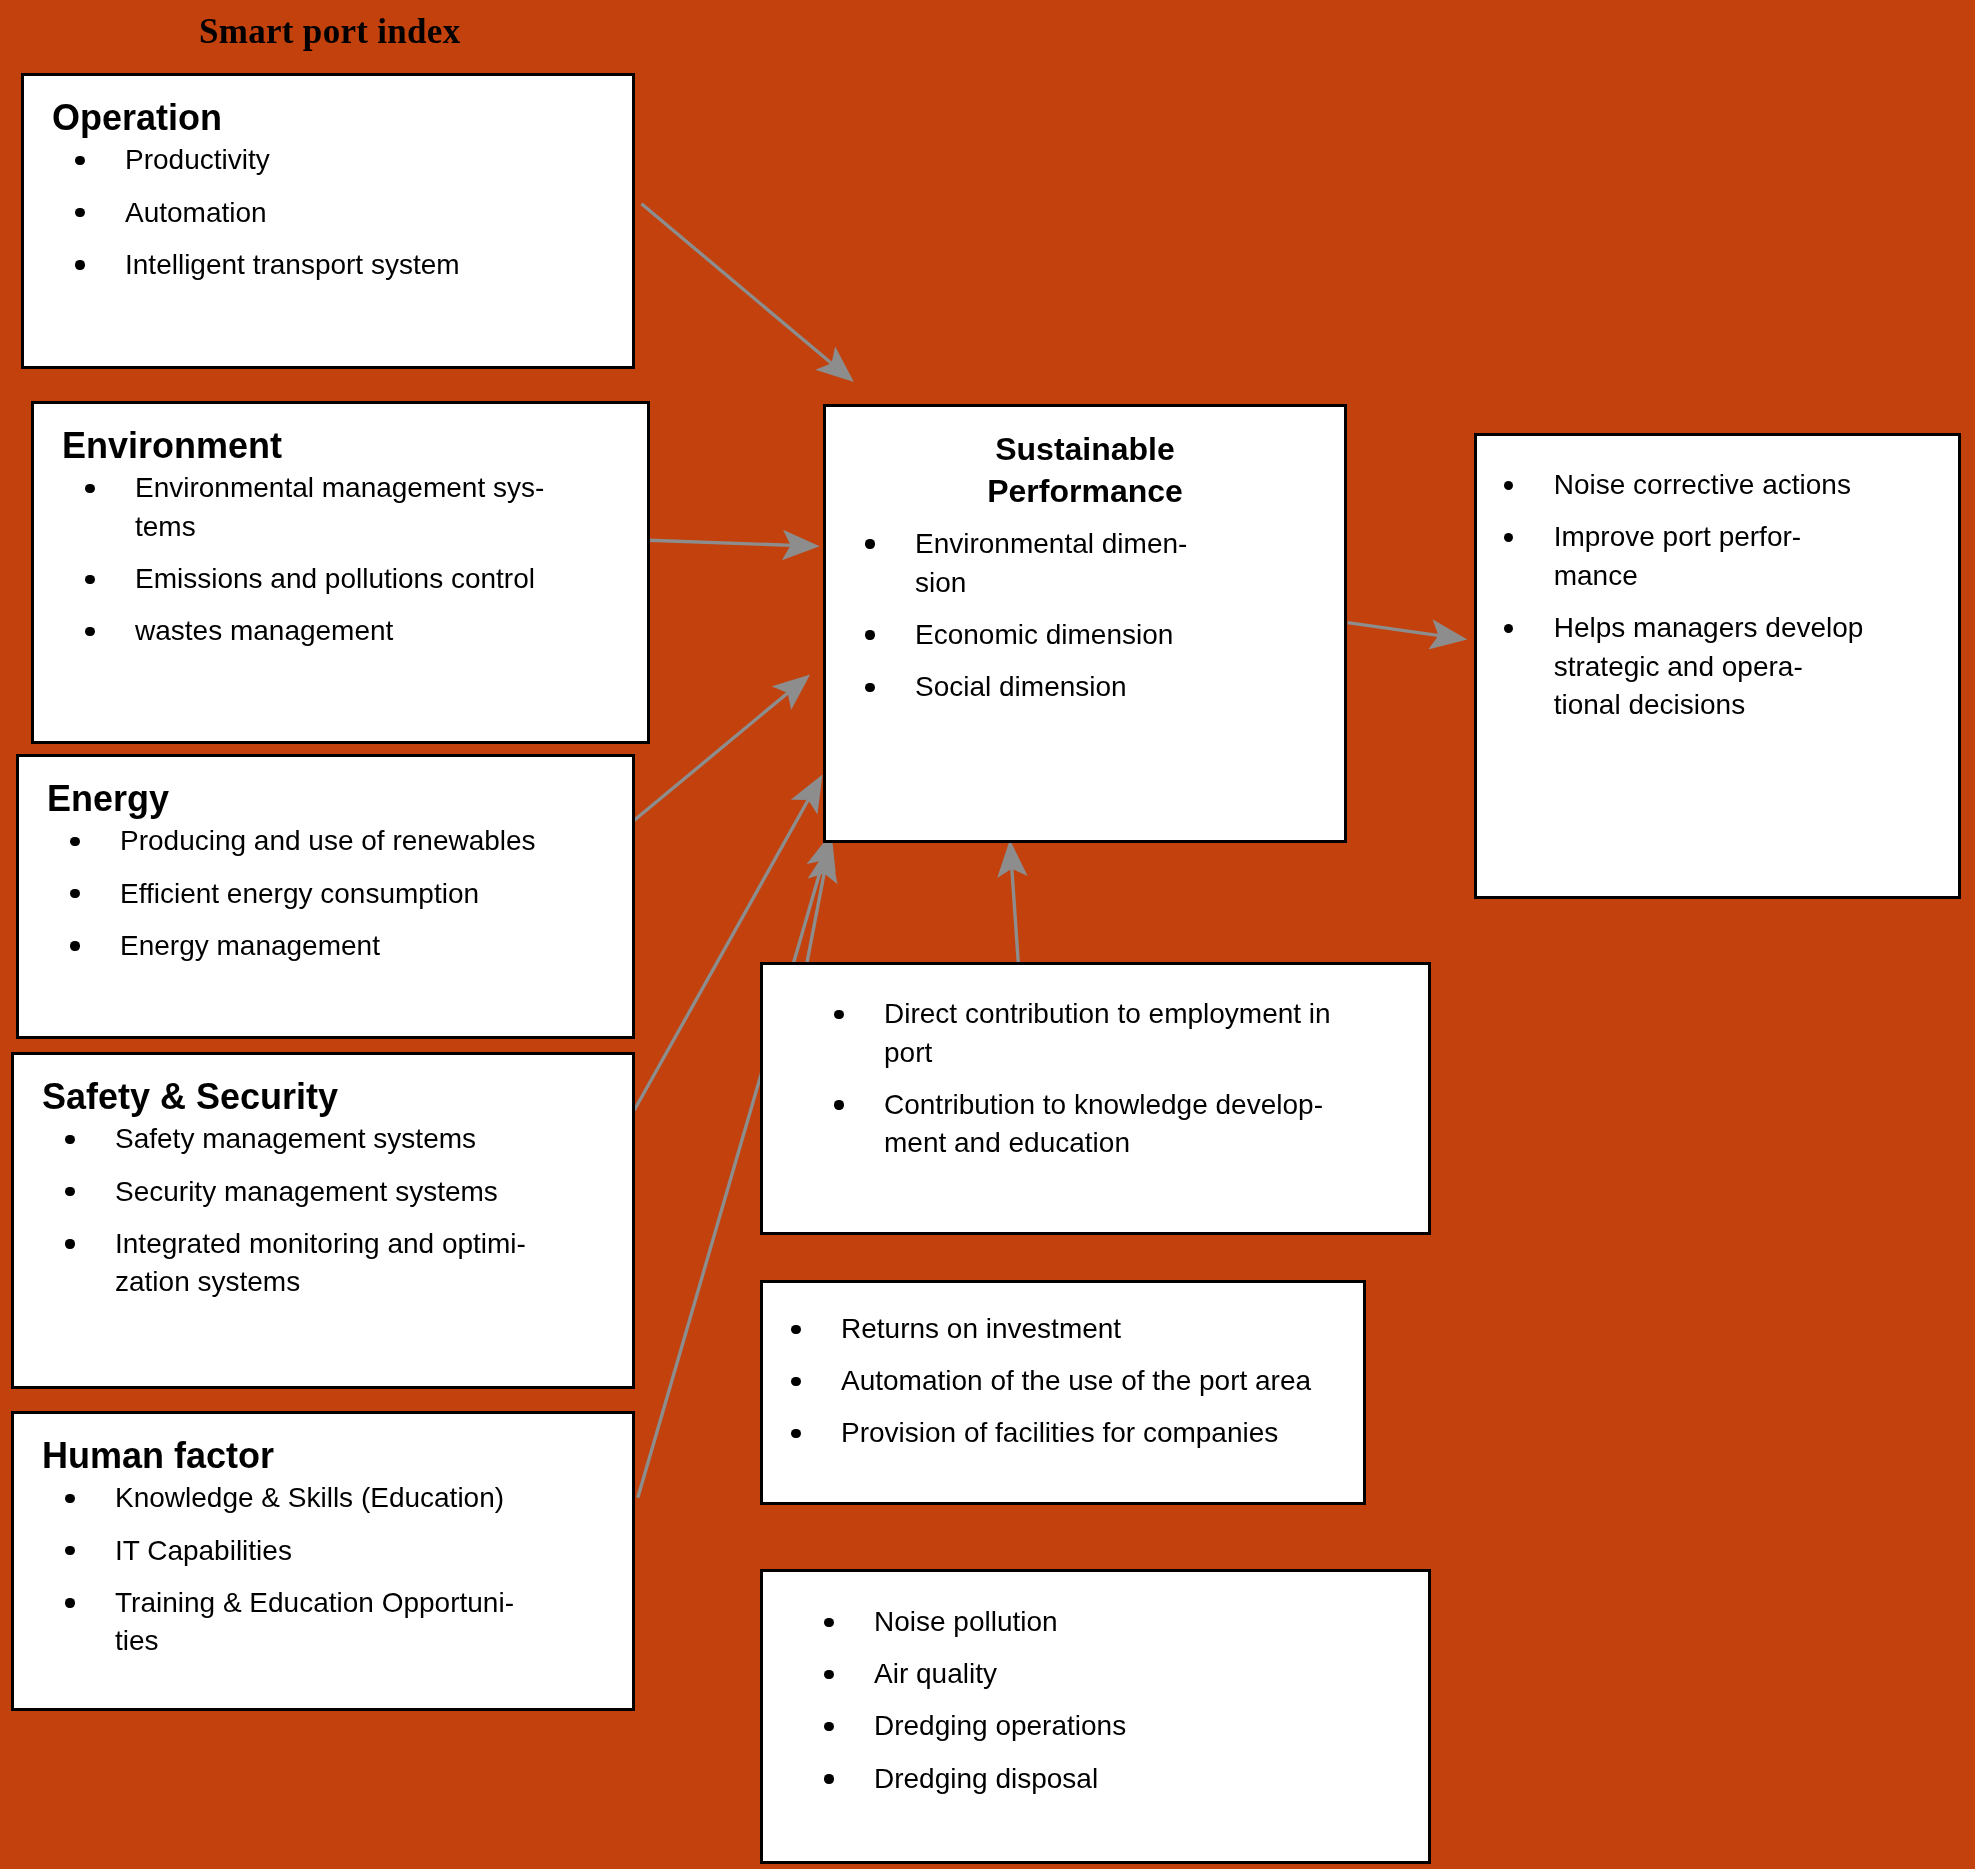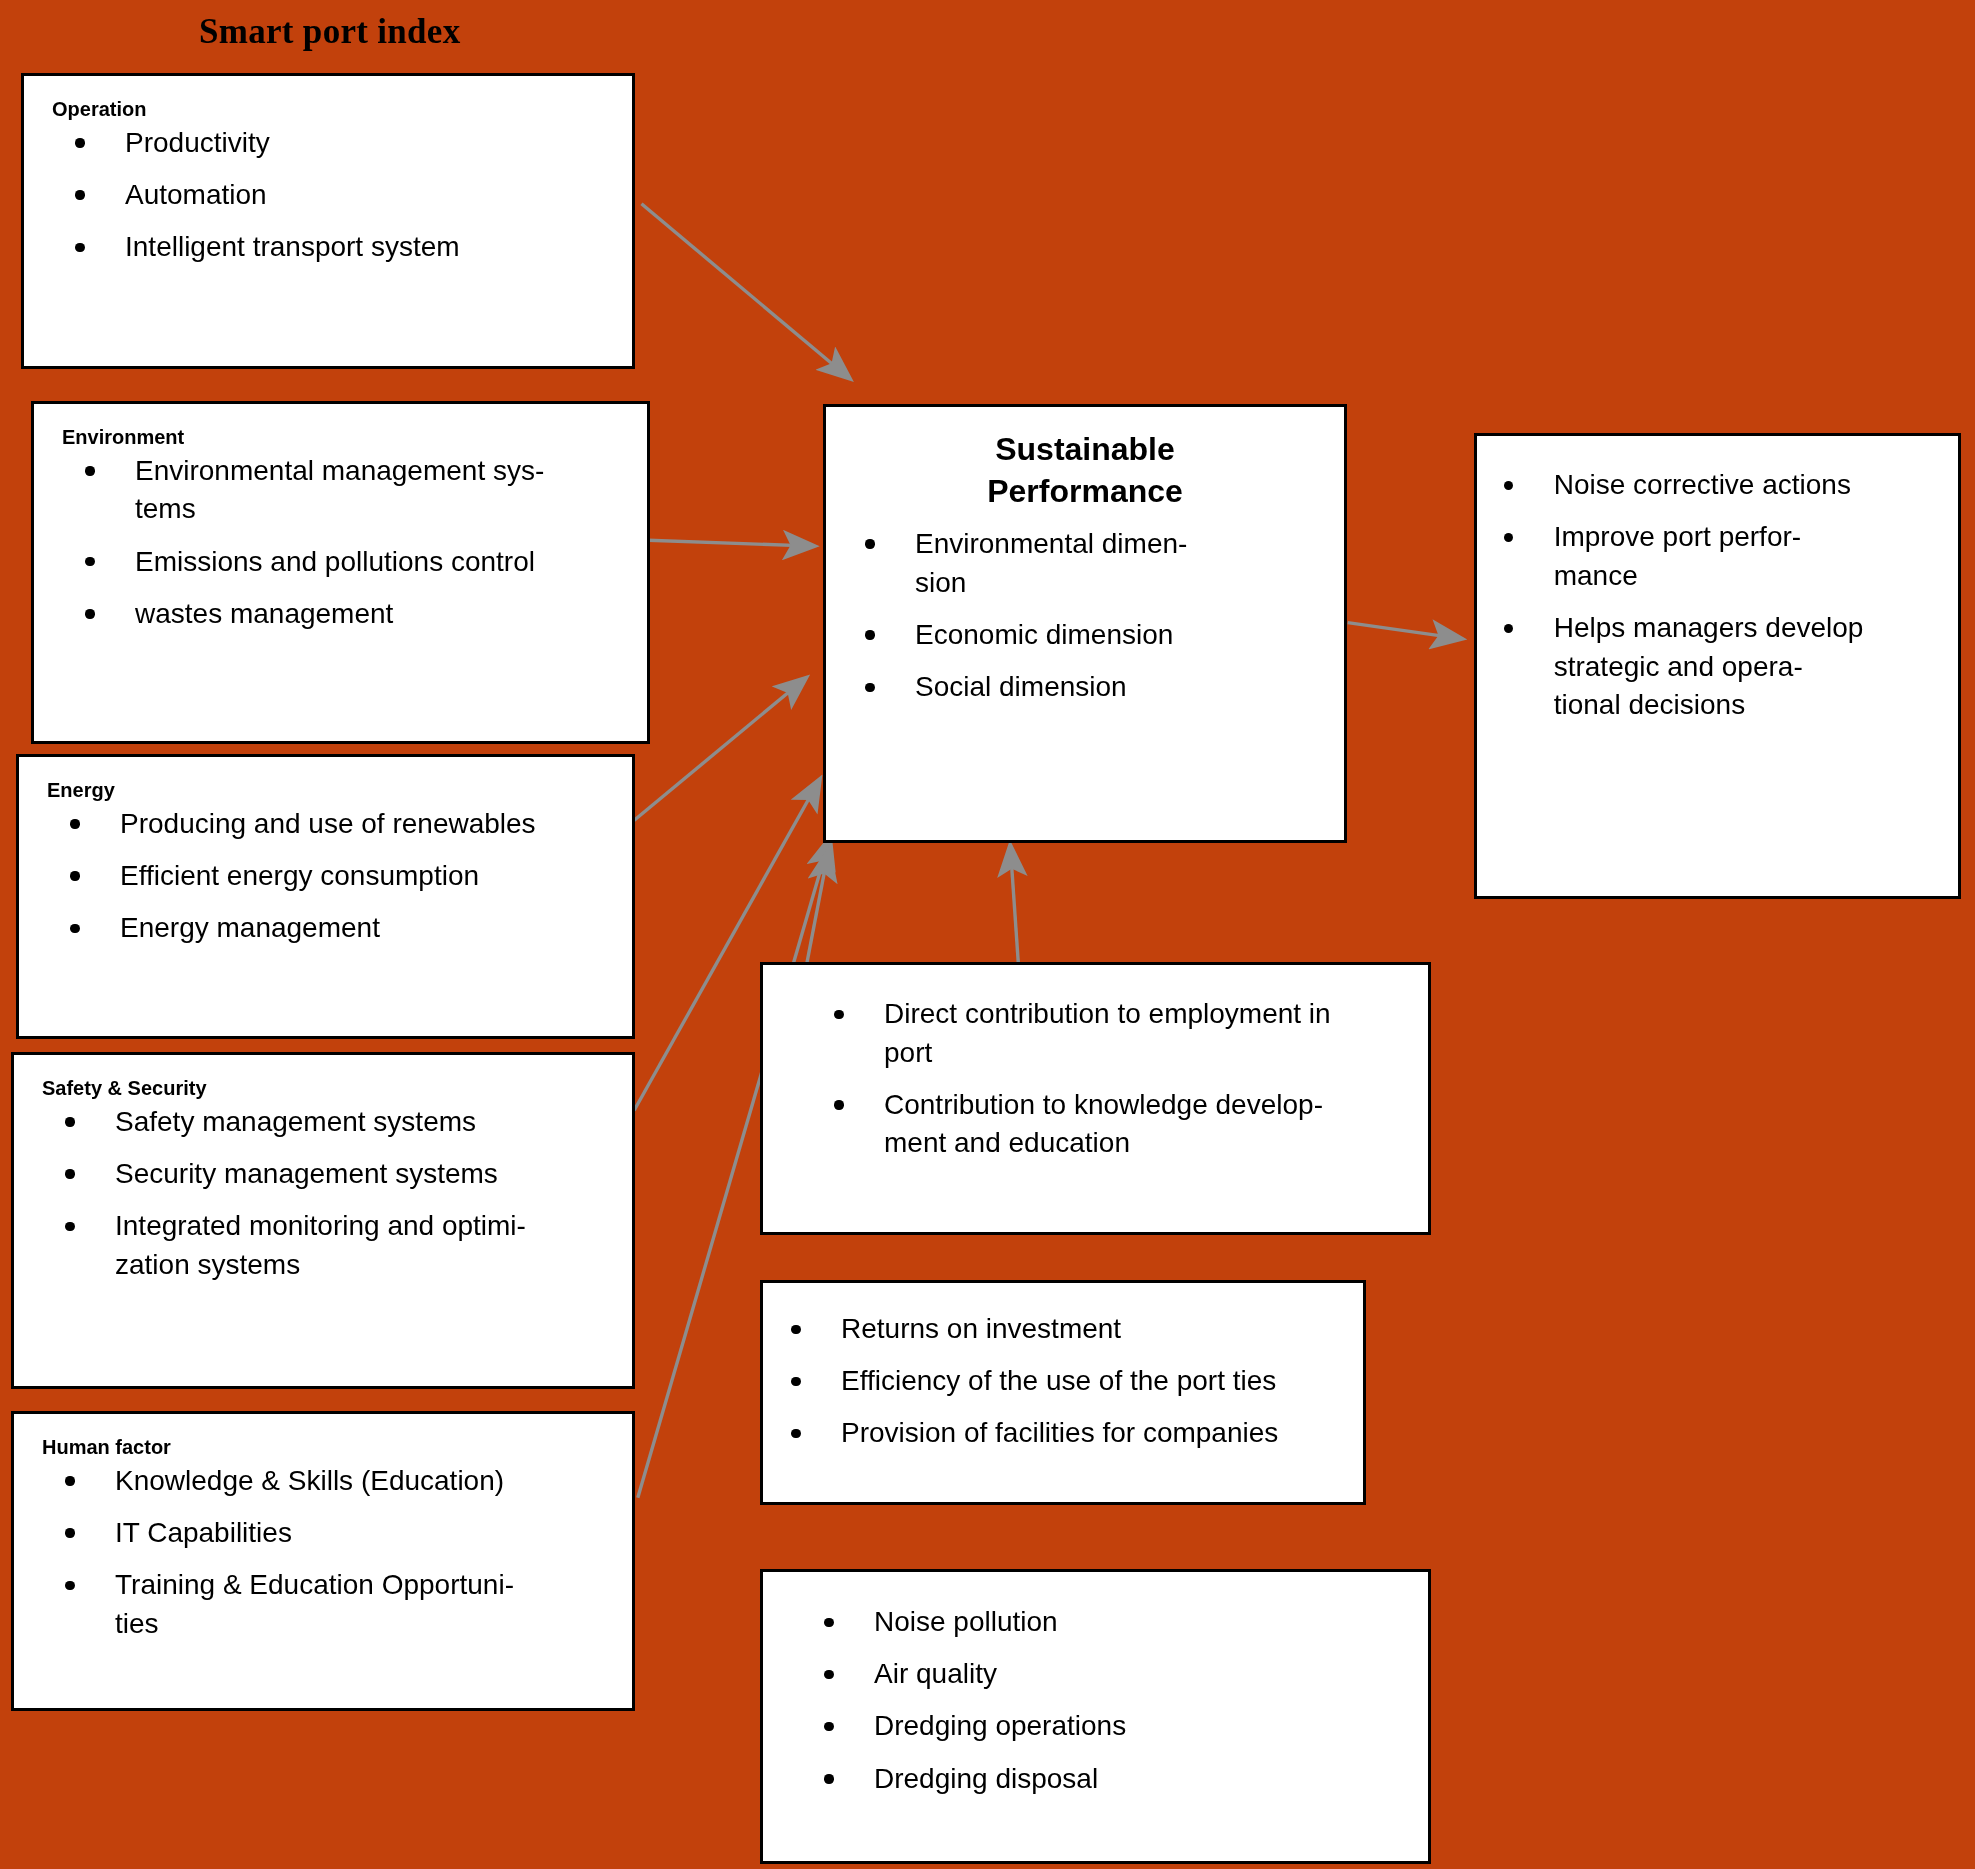--- a/index.html
+++ b/index.html
@@ -8,21 +8,21 @@
     font-family:"Liberation Sans",sans-serif;color:#000;overflow:hidden;
   }
   .title{
     position:absolute;font-family:"Liberation Serif",serif;font-weight:bold;
     font-size:35px;letter-spacing:0.3px;white-space:nowrap;
   }
   .box{
     position:absolute;border:3.1px solid #000;background:#fff;box-sizing:border-box;
   }
   .box-head{
-    font-weight:bold;font-size:20px;line-height:1.1;margin:0 0 3.7px 0;
+    font-weight:bold;font-size:36px;line-height:1.1;margin:0 0 3.7px 0;
   }
   .pad{padding:22px 18.5px 12.3px 28px;}
   .ul{list-style:none;margin:0;padding:0;}
   .li{
     position:relative;font-size:28px;line-height:1.38;
     padding-left:73px;margin:0 0 13.6px 0;
   }
   .li .bul{
     position:absolute;left:23.4px;top:.52em;width:9.3px;height:9.3px;
     border-radius:50%;background:#000;
@@ -232,21 +232,21 @@
 
   <div class="box" style="left:760px;top:1280px;width:606px;height:225px;">
     <div style="padding:27px 17.3px 0 5px;">
       <ul class="ul">
         <li class="li">
           <span class="bul"></span>
           <span>Returns on investment</span>
         </li>
         <li class="li">
           <span class="bul"></span>
-          <span>Efficiency of the use of the port ties</span>
+          <span>Automation of the use of the port area</span>
         </li>
         <li class="li">
           <span class="bul"></span>
           <span>Provision of facilities for companies</span>
         </li>
       </ul>
     </div>
   </div>
 
   <div class="box" style="left:760px;top:1569px;width:671px;height:295px;">

